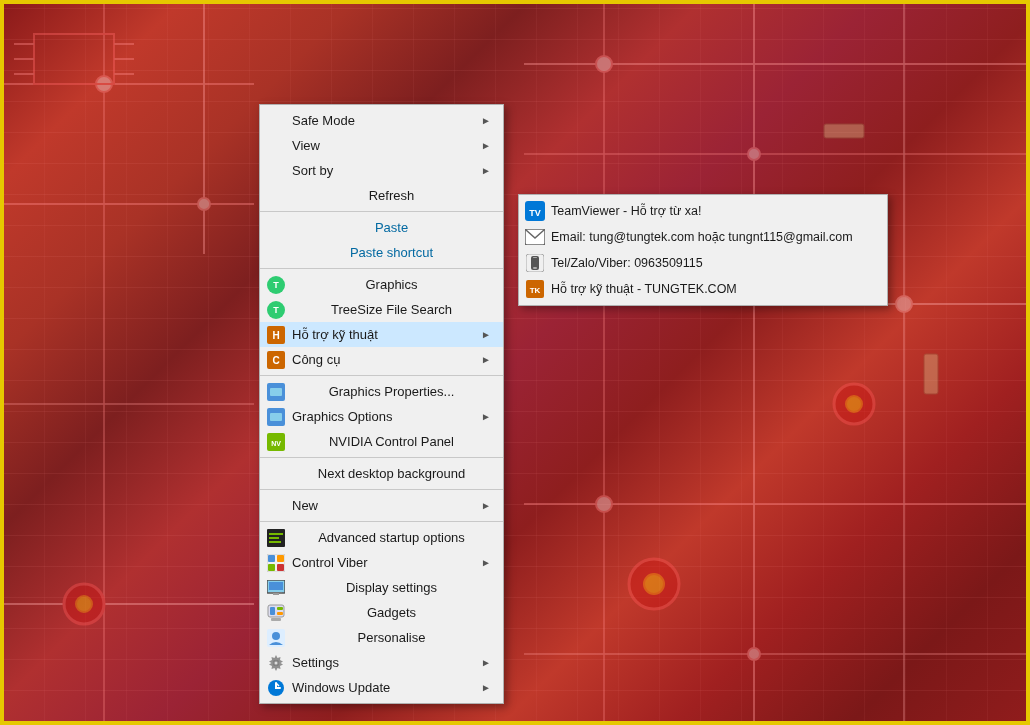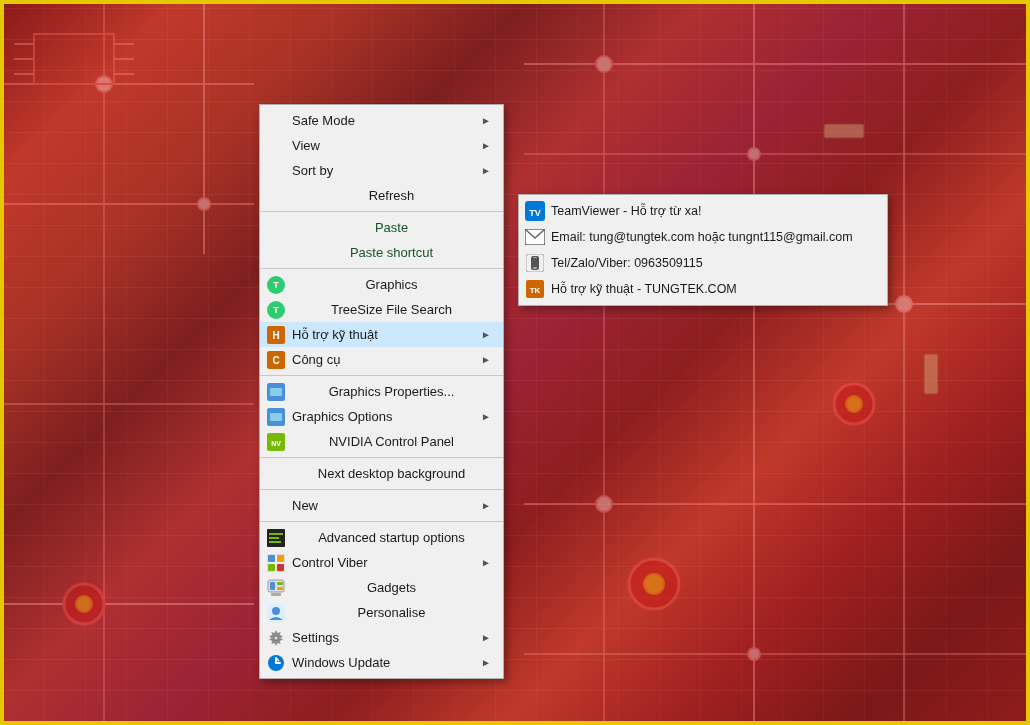--- a/index.html
+++ b/index.html
@@ -53,21 +53,21 @@
       padding: 5px 12px 5px 32px;
       cursor: pointer;
       position: relative;
       white-space: nowrap;
       min-height: 24px;
       color: #1a1a1a;
       justify-content: center;
     }
 
     .menu-item.disabled {
-      color: #14532d;
+      color: #0369a1;
     }
 
     .menu-item .arrow {
       margin-left: auto;
       font-size: 10px;
       color: #555;
     }
 
     .menu-item .icon {
       position: absolute;
@@ -315,20 +315,31 @@
           <rect x="1" y="1" width="7" height="7" rx="1" fill="#4a90d9"></rect>
           <rect x="10" y="1" width="7" height="7" rx="1" fill="#ff9900"></rect>
           <rect x="1" y="10" width="7" height="7" rx="1" fill="#76b900"></rect>
           <rect x="10" y="10" width="7" height="7" rx="1" fill="#cc3333"></rect>
         </svg>
       </span>
       <span>Control Viber</span>
       <span class="arrow">►</span>
     </div>
 
+    <div class="menu-item">
+      <span class="icon">
+        <svg width="18" height="16" viewBox="0 0 18 16">
+          <rect width="18" height="13" rx="1" fill="#87ceeb" stroke="#555" stroke-width="1.5"></rect>
+          <rect x="2" y="2" width="14" height="8" fill="#4a90d9"></rect>
+          <rect x="6" y="13" width="6" height="2" fill="#999"></rect>
+          <rect x="3" y="12" width="12" height="1" fill="#777"></rect>
+        </svg>
+      </span>
+      <span>Display settings</span>
+    </div>
 
     <div class="menu-item">
       <span class="icon">
         <svg width="18" height="18" viewBox="0 0 18 18">
           <rect x="1" y="1" width="16" height="12" rx="2" fill="#ddddee" stroke="#999" stroke-width="1"></rect>
           <rect x="3" y="3" width="5" height="8" rx="1" fill="#4a90d9"></rect>
           <rect x="10" y="3" width="6" height="3" rx="1" fill="#76b900"></rect>
           <rect x="10" y="8" width="6" height="3" rx="1" fill="#ff9900"></rect>
           <rect x="4" y="14" width="10" height="3" rx="1" fill="#aaa"></rect>
         </svg>

